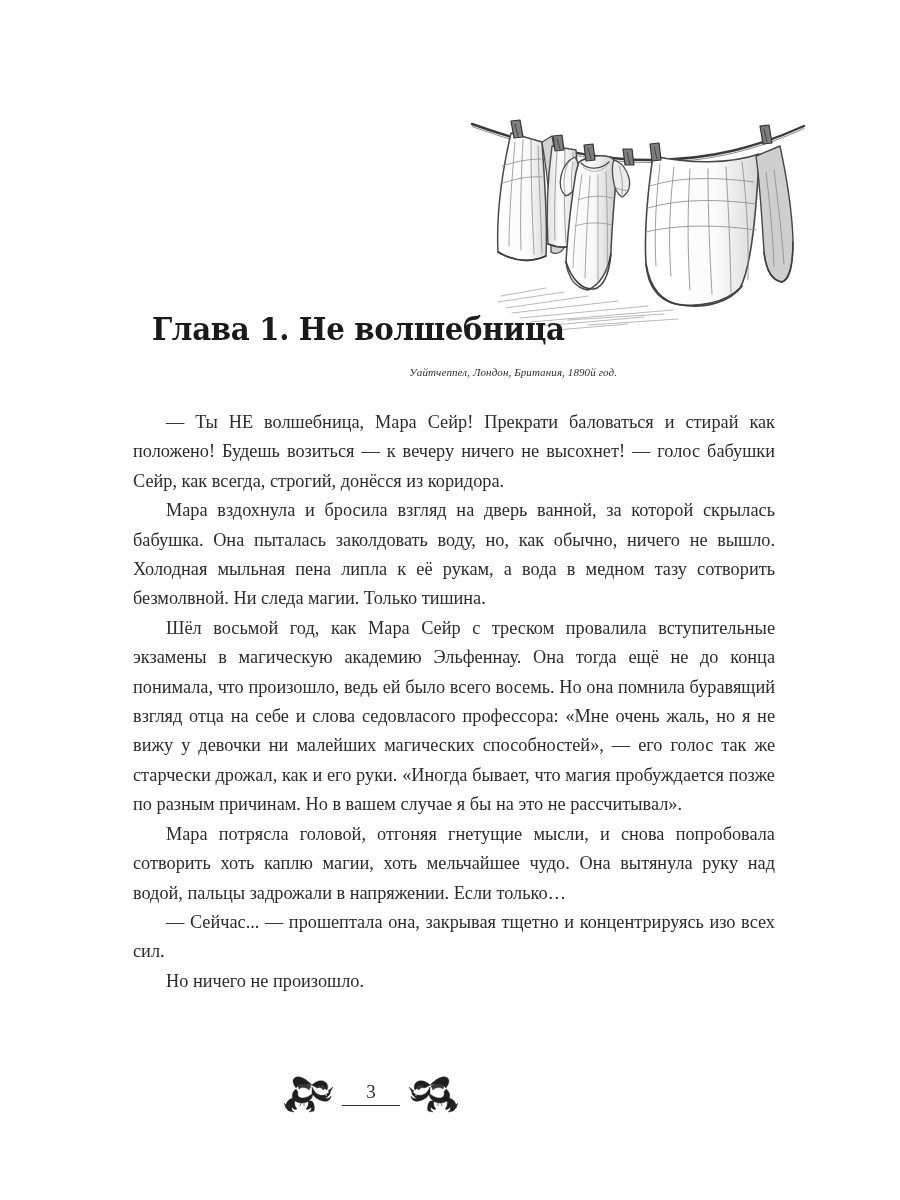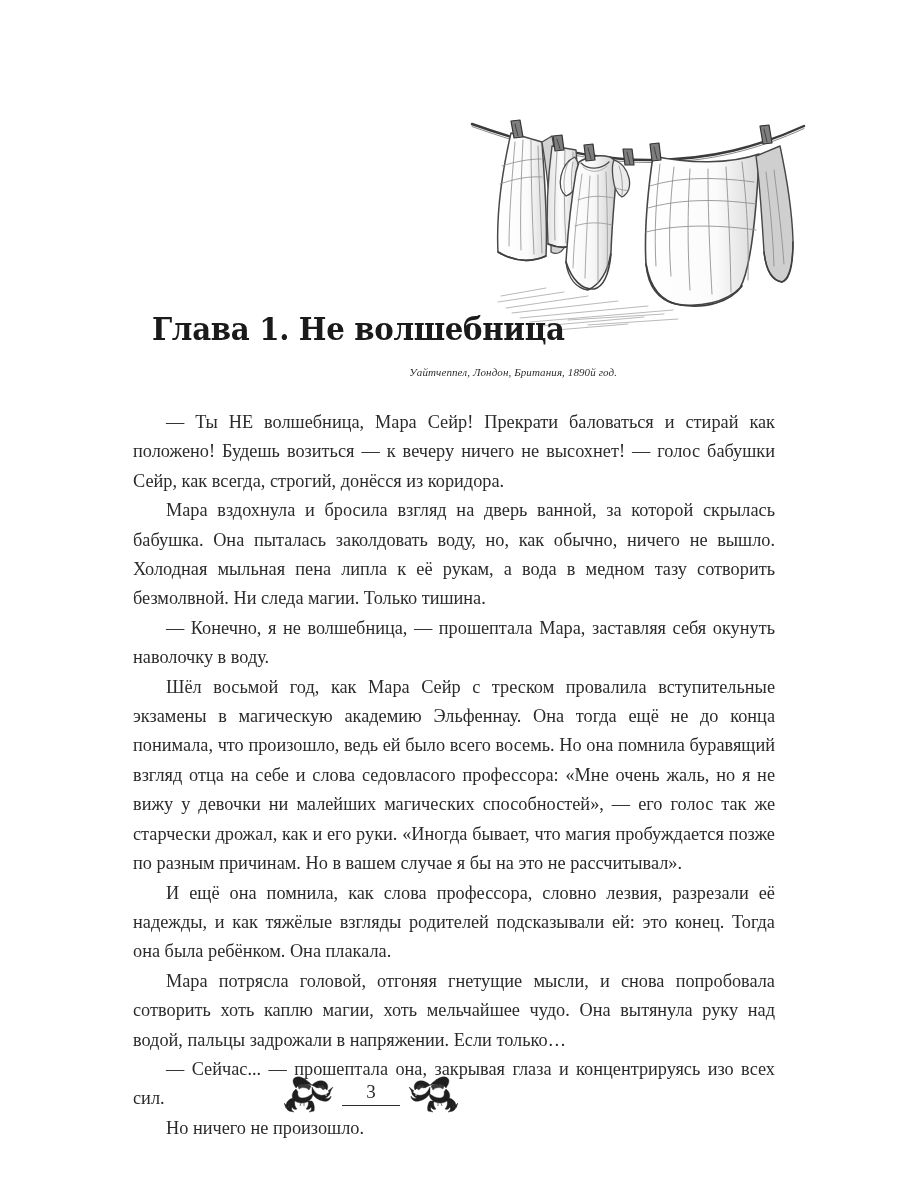--- a/index.html
+++ b/index.html
@@ -301,25 +301,23 @@
     </svg>
   </div>
 
   <h1 class="chapter-title">Глава 1. Не волшебница</h1>
 
   <div class="epigraph">Уайтчеппел, Лондон, Британия, 1890й год.</div>
 
   <div class="body-text">
     <p>— Ты НЕ волшебница, Мара Сейр! Прекрати баловаться и стирай как положено! Будешь возиться — к вечеру ничего не высохнет! — голос бабушки Сейр, как всегда, строгий, донёсся из коридора.</p>
     <p>Мара вздохнула и бросила взгляд на дверь ванной, за которой скрылась бабушка. Она пыталась заколдовать воду, но, как обычно, ничего не вышло. Холодная мыльная пена липла к её рукам, а вода в медном тазу сотворить безмолвной. Ни следа магии. Только тишина.</p>
-    <p>— Конечно, я не волшебница, — прошептала Мара, заставляя себя окунуть наволочку в воду.</p>
     <p>Шёл восьмой год, как Мара Сейр с треском провалила вступительные экзамены в магическую академию Эльфеннау. Она тогда ещё не до конца понимала, что произошло, ведь ей было всего восемь. Но она помнила буравящий взгляд отца на себе и слова седовласого профессора: «Мне очень жаль, но я не вижу у девочки ни малейших магических способностей», — его голос так же старчески дрожал, как и его руки. «Иногда бывает, что магия пробуждается позже по разным причинам. Но в вашем случае я бы на это не рассчитывал».</p>
-    <p>И ещё она помнила, как слова профессора, словно лезвия, разрезали её надежды, и как тяжёлые взгляды родителей подсказывали ей: это конец. Тогда она была ребёнком. Она плакала.</p>
     <p>Мара потрясла головой, отгоняя гнетущие мысли, и снова попробовала сотворить хоть каплю магии, хоть мельчайшее чудо. Она вытянула руку над водой, пальцы задрожали в напряжении. Если только…</p>
-    <p>— Сейчас... — прошептала она, закрывая глаза и концентрируясь изо всех сил.</p>
+    <p>— Сейчас... — прошептала она, закрывая тщетно и концентрируясь изо всех сил.</p>
     <p>Но ничего не произошло.</p>
   </div>
 
   <div class="page-footer">
 
     <svg class="dragon-ornament" viewBox="0 0 52 40" xmlns="http://www.w3.org/2000/svg">
       <g fill="#1f1f1f" stroke="#1f1f1f" stroke-width="0.4" stroke-linejoin="round">
 
         <path d="M12 14 C 6 6, 10 2, 16 3 C 20 4, 24 7, 28 11
                  C 31 8, 35 6, 39 7 C 43 8, 45 12, 43 16

